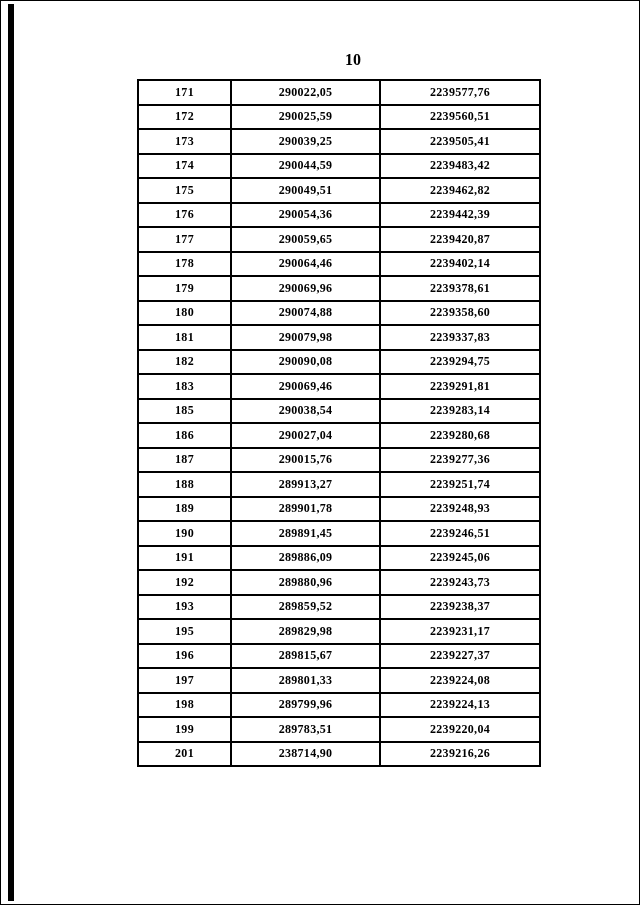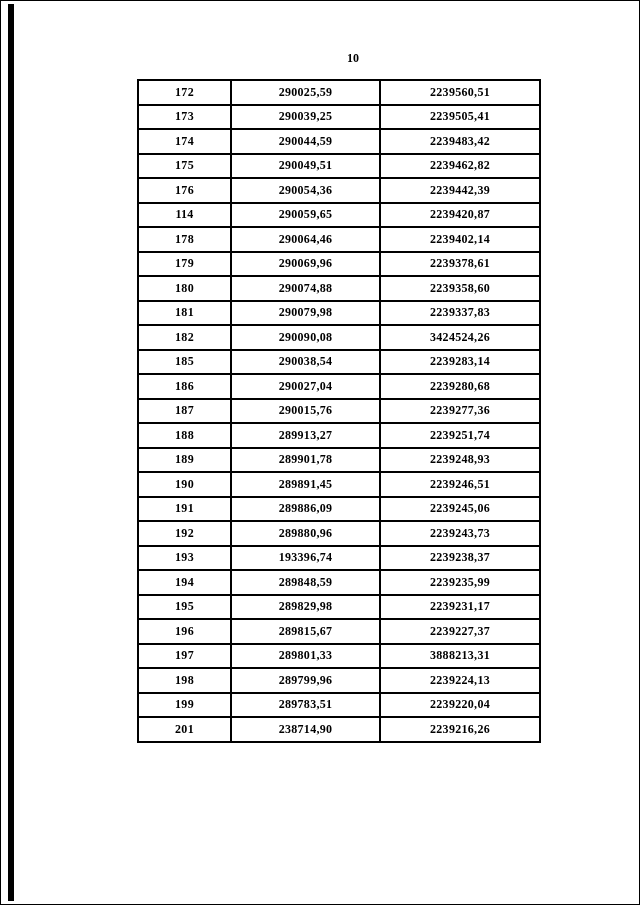--- a/index.html
+++ b/index.html
@@ -23,21 +23,21 @@
     width: 6px;
     height: 897px;
     background: #000000;
   }
   .page-number {
     position: absolute;
     top: 50px;
     left: 0;
     width: 100%;
     text-align: center;
-    font-size: 12px;
+    font-size: 16px;
     font-weight: 700;
     color: #000000;
     padding-left: 66px;
     box-sizing: border-box;
   }
   table.coords {
     position: absolute;
     top: 78px;
     left: 136px;
     width: 402px;
@@ -66,20 +66,25 @@
   <div class="scan-bar"></div>
   <div class="page-number">10</div>
   <table class="coords">
     <colgroup>
       <col class="c1">
       <col class="c2">
       <col class="c3">
     </colgroup>
     <tbody>
         <tr>
+          <td>171</td>
+          <td>290022,05</td>
+          <td>2239577,76</td>
+        </tr>
+        <tr>
           <td>172</td>
           <td>290025,59</td>
           <td>2239560,51</td>
         </tr>
         <tr>
           <td>173</td>
           <td>290039,25</td>
           <td>2239505,41</td>
         </tr>
         <tr>
@@ -91,21 +96,21 @@
           <td>175</td>
           <td>290049,51</td>
           <td>2239462,82</td>
         </tr>
         <tr>
           <td>176</td>
           <td>290054,36</td>
           <td>2239442,39</td>
         </tr>
         <tr>
-          <td>114</td>
+          <td>177</td>
           <td>290059,65</td>
           <td>2239420,87</td>
         </tr>
         <tr>
           <td>178</td>
           <td>290064,46</td>
           <td>2239402,14</td>
         </tr>
         <tr>
           <td>179</td>
@@ -118,21 +123,26 @@
           <td>2239358,60</td>
         </tr>
         <tr>
           <td>181</td>
           <td>290079,98</td>
           <td>2239337,83</td>
         </tr>
         <tr>
           <td>182</td>
           <td>290090,08</td>
-          <td>3424524,26</td>
+          <td>2239294,75</td>
+        </tr>
+        <tr>
+          <td>183</td>
+          <td>290069,46</td>
+          <td>2239291,81</td>
         </tr>
         <tr>
           <td>185</td>
           <td>290038,54</td>
           <td>2239283,14</td>
         </tr>
         <tr>
           <td>186</td>
           <td>290027,04</td>
           <td>2239280,68</td>
@@ -162,42 +172,37 @@
           <td>289886,09</td>
           <td>2239245,06</td>
         </tr>
         <tr>
           <td>192</td>
           <td>289880,96</td>
           <td>2239243,73</td>
         </tr>
         <tr>
           <td>193</td>
-          <td>193396,74</td>
+          <td>289859,52</td>
           <td>2239238,37</td>
-        </tr>
-        <tr>
-          <td>194</td>
-          <td>289848,59</td>
-          <td>2239235,99</td>
         </tr>
         <tr>
           <td>195</td>
           <td>289829,98</td>
           <td>2239231,17</td>
         </tr>
         <tr>
           <td>196</td>
           <td>289815,67</td>
           <td>2239227,37</td>
         </tr>
         <tr>
           <td>197</td>
           <td>289801,33</td>
-          <td>3888213,31</td>
+          <td>2239224,08</td>
         </tr>
         <tr>
           <td>198</td>
           <td>289799,96</td>
           <td>2239224,13</td>
         </tr>
         <tr>
           <td>199</td>
           <td>289783,51</td>
           <td>2239220,04</td>

